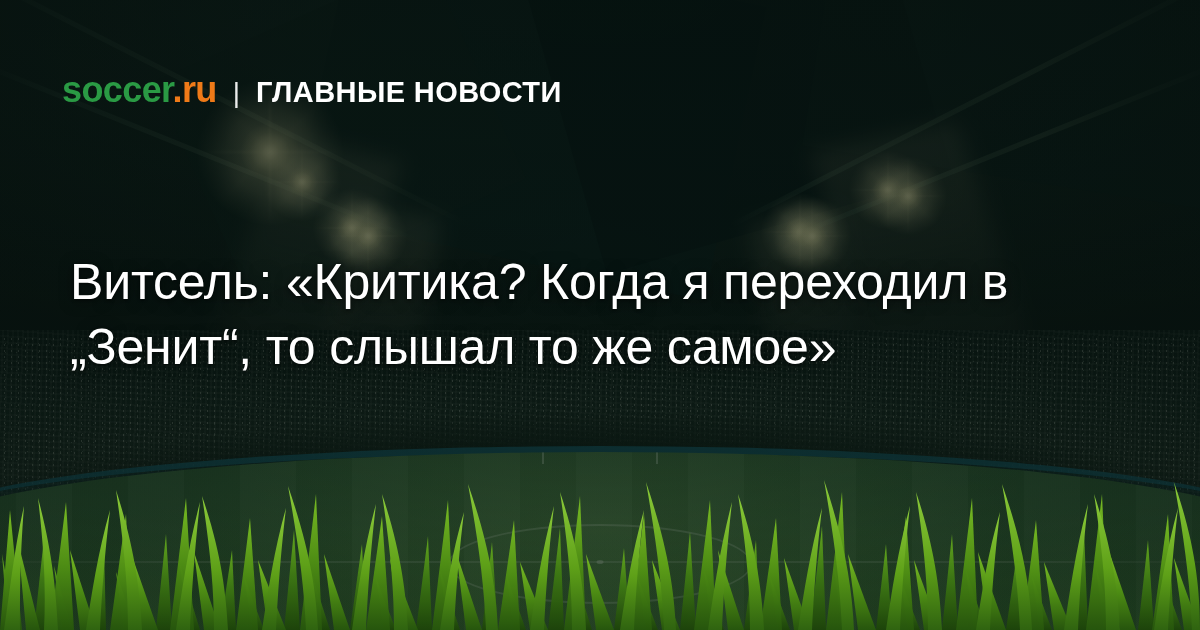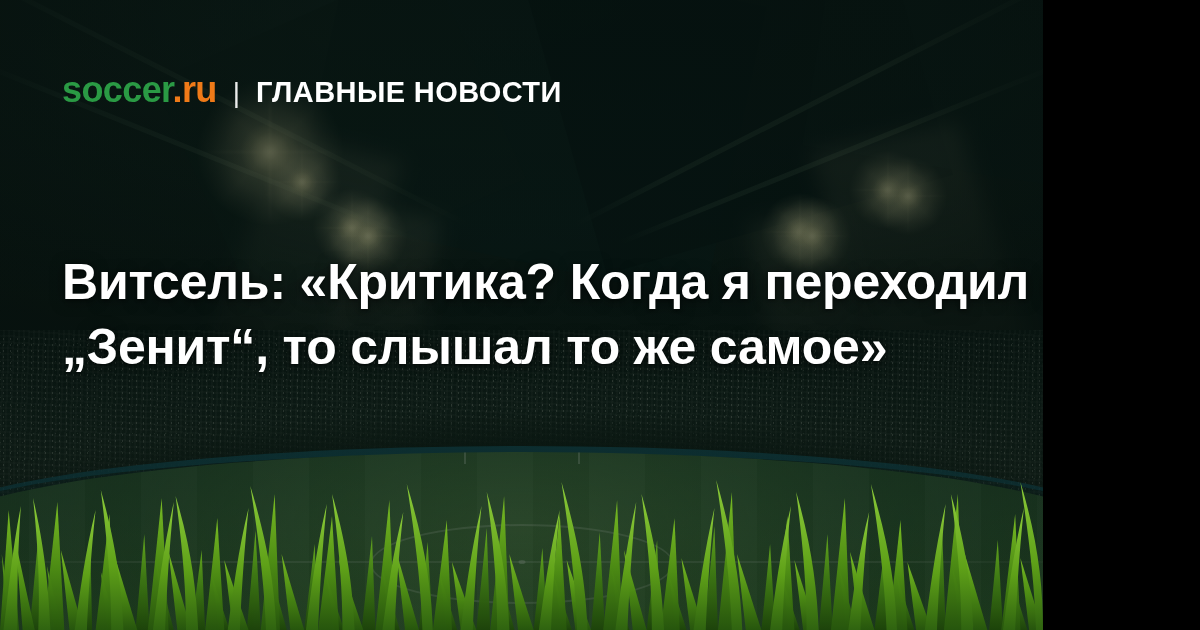--- a/index.html
+++ b/index.html
@@ -7,21 +7,21 @@
     margin: 0;
     padding: 0;
     background: #000;
   }
   body {
     font-family: "Liberation Sans", "DejaVu Sans", sans-serif;
   }
 
   .card {
     position: relative;
-    width: 1043px;
+    width: 1200px;
     height: 630px;
     overflow: hidden;
     background: #0d1f18;
     user-select: none;
   }
 
   
   .bg {
     position: absolute;
     inset: 0;
@@ -266,27 +266,27 @@
     font-weight: 700;
     letter-spacing: 0.4px;
     line-height: 1;
     white-space: nowrap;
     margin-top: 28px;
   }
 
   
   .headline {
     position: absolute;
-    left: 62px;
+    left: 70px;
     top: 222px;
     width: 1030px;
     z-index: 5;
     color: #ffffff;
     font-size: 50px;
-    font-weight: 700;
+    font-weight: 400;
     line-height: 1.30;
     letter-spacing: -0.2px;
     text-shadow: 0 2px 14px rgba(0,0,0,0.55), 0 1px 3px rgba(0,0,0,0.5);
     margin-top: 28px;
   }
 </style>
 </head>
 <body>
 
 <div class="card">

